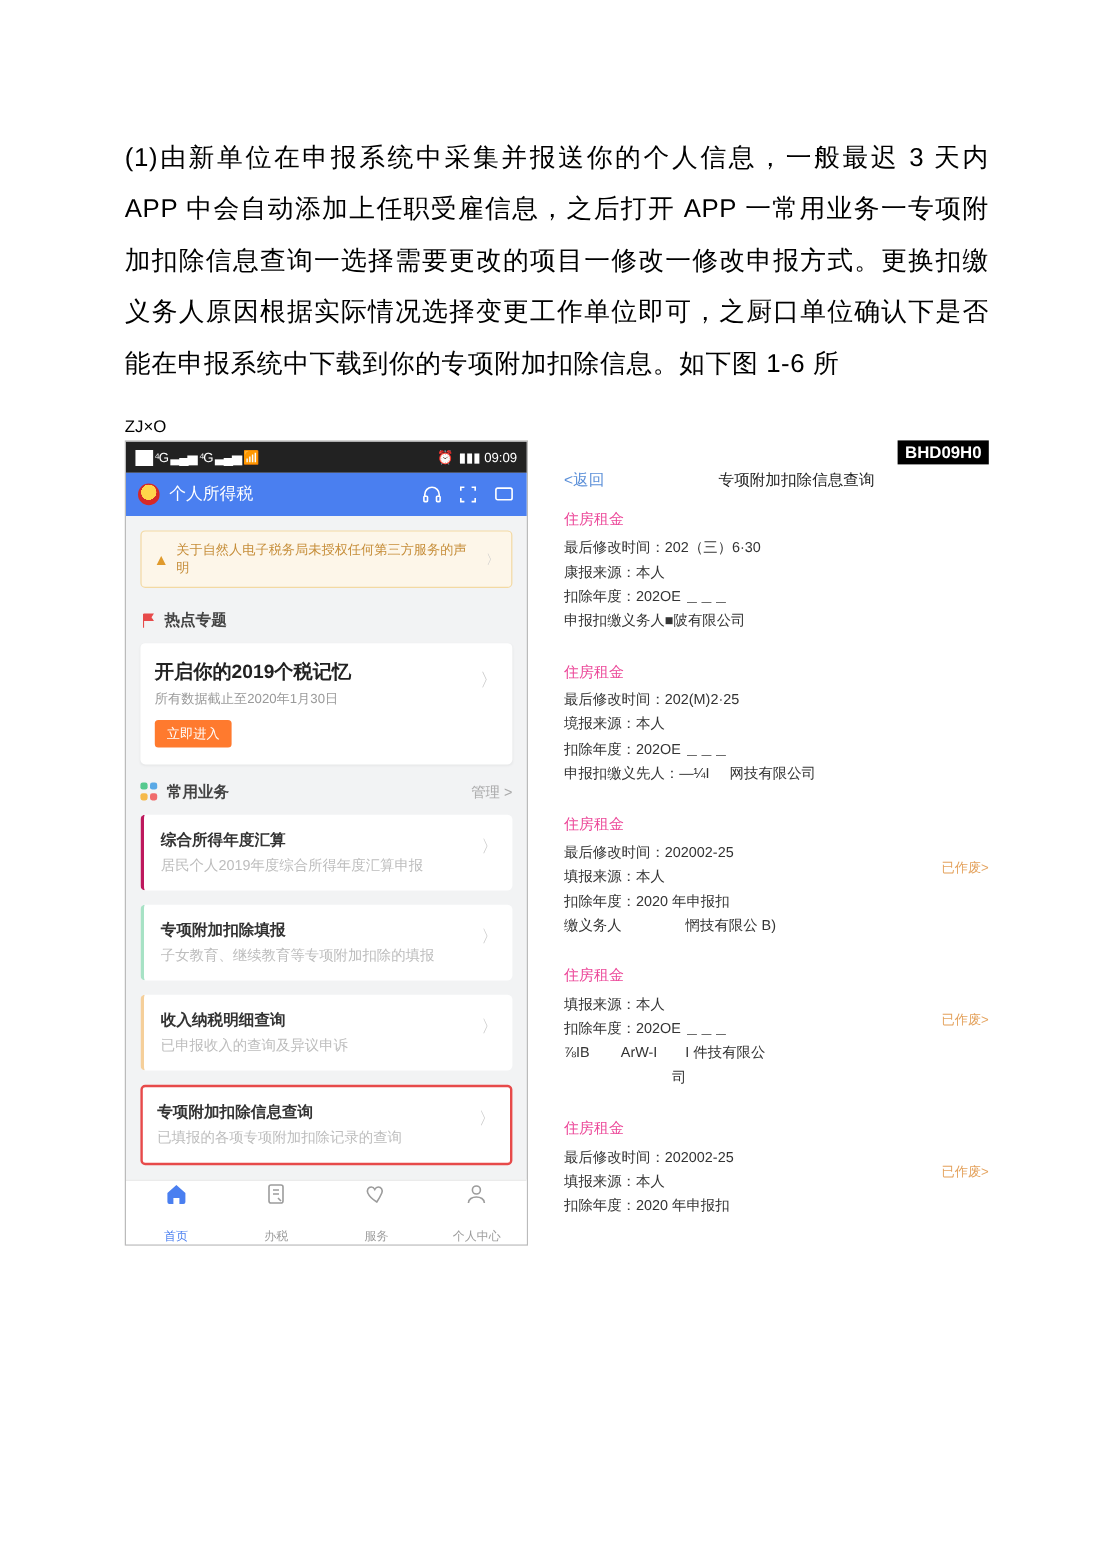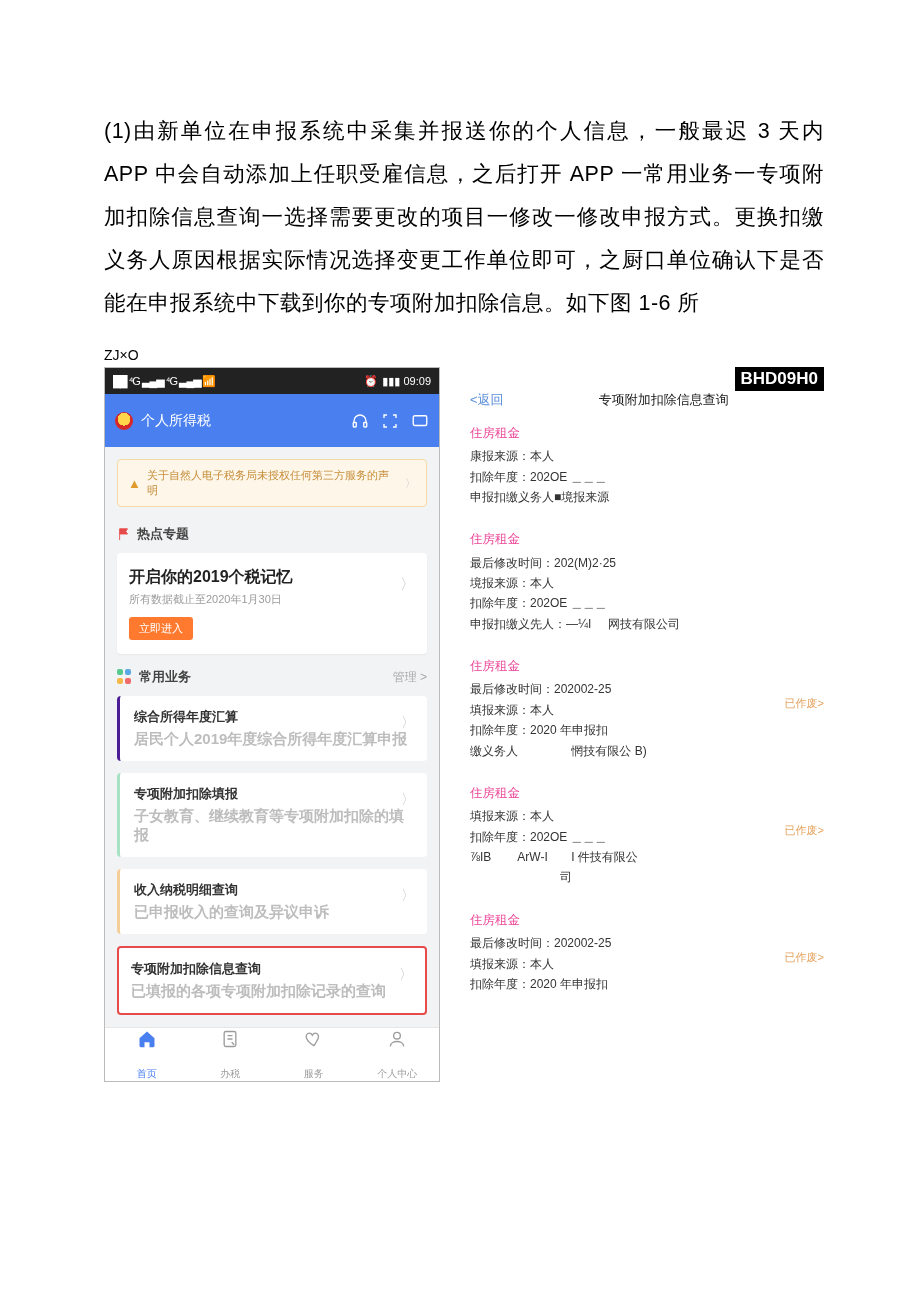--- a/index.html
+++ b/index.html
@@ -47,21 +47,21 @@
     align-items: center;
     justify-content: space-between;
     padding: 0 8px;
     font-size: 11px;
   }
   .statusbar .sigs { letter-spacing: -1px; }
   .statusbar .right { display:flex; gap:4px; align-items:center; }
   .appbar {
     background: #4a7ff0;
     color: #fff;
-    height: 53px;
+    height: 36px;
     display: flex;
     align-items: center;
     padding: 0 10px;
     gap: 8px;
   }
   .appbar .logo {
     width: 18px; height: 18px;
     background: radial-gradient(circle at 50% 40%, #ffd54a 45%, #d62828 46%);
     border-radius: 50%;
   }
@@ -95,42 +95,42 @@
   .enterbtn {
     display:inline-block; margin-top:10px; background:#ff7a2e; color:#fff;
     font-size:11px; padding:4px 10px; border-radius:3px;
   }
   .sectionline.small { margin-top:4px; }
   .sectionline .dots { width:16px; height:16px; display:inline-flex; flex-wrap:wrap; gap:2px; }
   .sectionline .dots i { width:6px;height:6px;border-radius:2px; }
   .sectionline .manage { margin-left:auto; color:#aaa; font-size:12px; font-weight:400; }
   .listcard {
     background:#fff; border-radius:4px; padding:12px 14px 12px 14px;
-    border-left:3px solid #4c1d95; margin-bottom:12px;
+    border-left:3px solid #be185d; margin-bottom:12px;
     position:relative;
   }
   .listcard.green { border-left-color:#a7e2c5; }
   .listcard.orange { border-left-color:#f5cf9a; }
   .listcard.hot { border:2px solid #e74a4a; border-left:2px solid #e74a4a; padding-left:12px; }
   .listcard h4 { font-size:13px; font-weight:600; color:#333; margin-bottom:4px;}
-  .listcard p { font-size:15px; color:#bdbdbd;font-weight:bold; }
+  .listcard p { font-size:12px; color:#bdbdbd; }
   .listcard .chev { position:absolute; right:12px; top:18px; color:#c7c7c7; font-size:14px;}
   .tabbar {
     display:flex; height:54px; background:#fff; border-top:1px solid #e6e6e6;
   }
   .tabbar .tab { flex:1; display:flex; flex-direction:column; align-items:center; justify-content:center; gap:18px; font-size:10px; color:#9c9c9c;}
   .tabbar .tab svg { width:20px; height:20px; }
   .tabbar .tab.active { color:#4a7ff0; }
   
   .detail {
     flex:1; position:relative; padding-top:4px; font-size:12.5px; color:#222;
   }
   .detail .topbadge {
     position:absolute; top:0; right:0; background:#000; color:#fff;
-    font-size:17px; font-weight:700; padding:2px 6px;
+    font-size:14px; font-weight:700; padding:2px 6px;
   }
   .detail .headerrow {
     display:flex; align-items:center; margin-top:20px; margin-bottom:14px; font-size:13px;
   }
   .detail .back { color:#5b8fd8; font-size:13px; }
   .detail .dtitle { flex:1; text-align:center; color:#222; font-size:13px; }
   .detail .year { font-size:12.5px; margin-bottom:24px; }
   .block { margin-bottom:22px; position:relative; font-size:12px; line-height:1.7; color:#333;}
   .block h5 { font-size:12.5px; font-weight:400; color:#ec4899; margin-bottom:2px; }
   .block .tag { position:absolute; right:0; color:#e4a35e; font-size:11px; }
@@ -264,23 +264,24 @@
 
   <div class="detail">
     <span class="topbadge">BHD09H0</span>
     <div class="headerrow">
       <span class="back">&lt;返回</span>
       <span class="dtitle">专项附加扣除信息查询</span>
     </div>
     <div id="blocks">
         <div class="block">
           <h5>住房租金</h5>
+          <span class="line">最后修改时间：202（三）6·30</span>
           <span class="line">康报来源：本人</span>
           <span class="line">扣除年度：202OE ＿＿＿</span>
-          <span class="line">申报扣缴义务人■境报来源</span>
+          <span class="line">申报扣缴义务人■陂有限公司</span>
         </div>
         <div class="block">
           <h5>住房租金</h5>
           <span class="line">最后修改时间：202(M)2·25</span>
           <span class="line">境报来源：本人</span>
           <span class="line">扣除年度：202OE ＿＿＿</span>
           <span class="line">申报扣缴义先人：—¼I     网技有限公司</span>
         </div>
         <div class="block">
           <h5>住房租金</h5>

